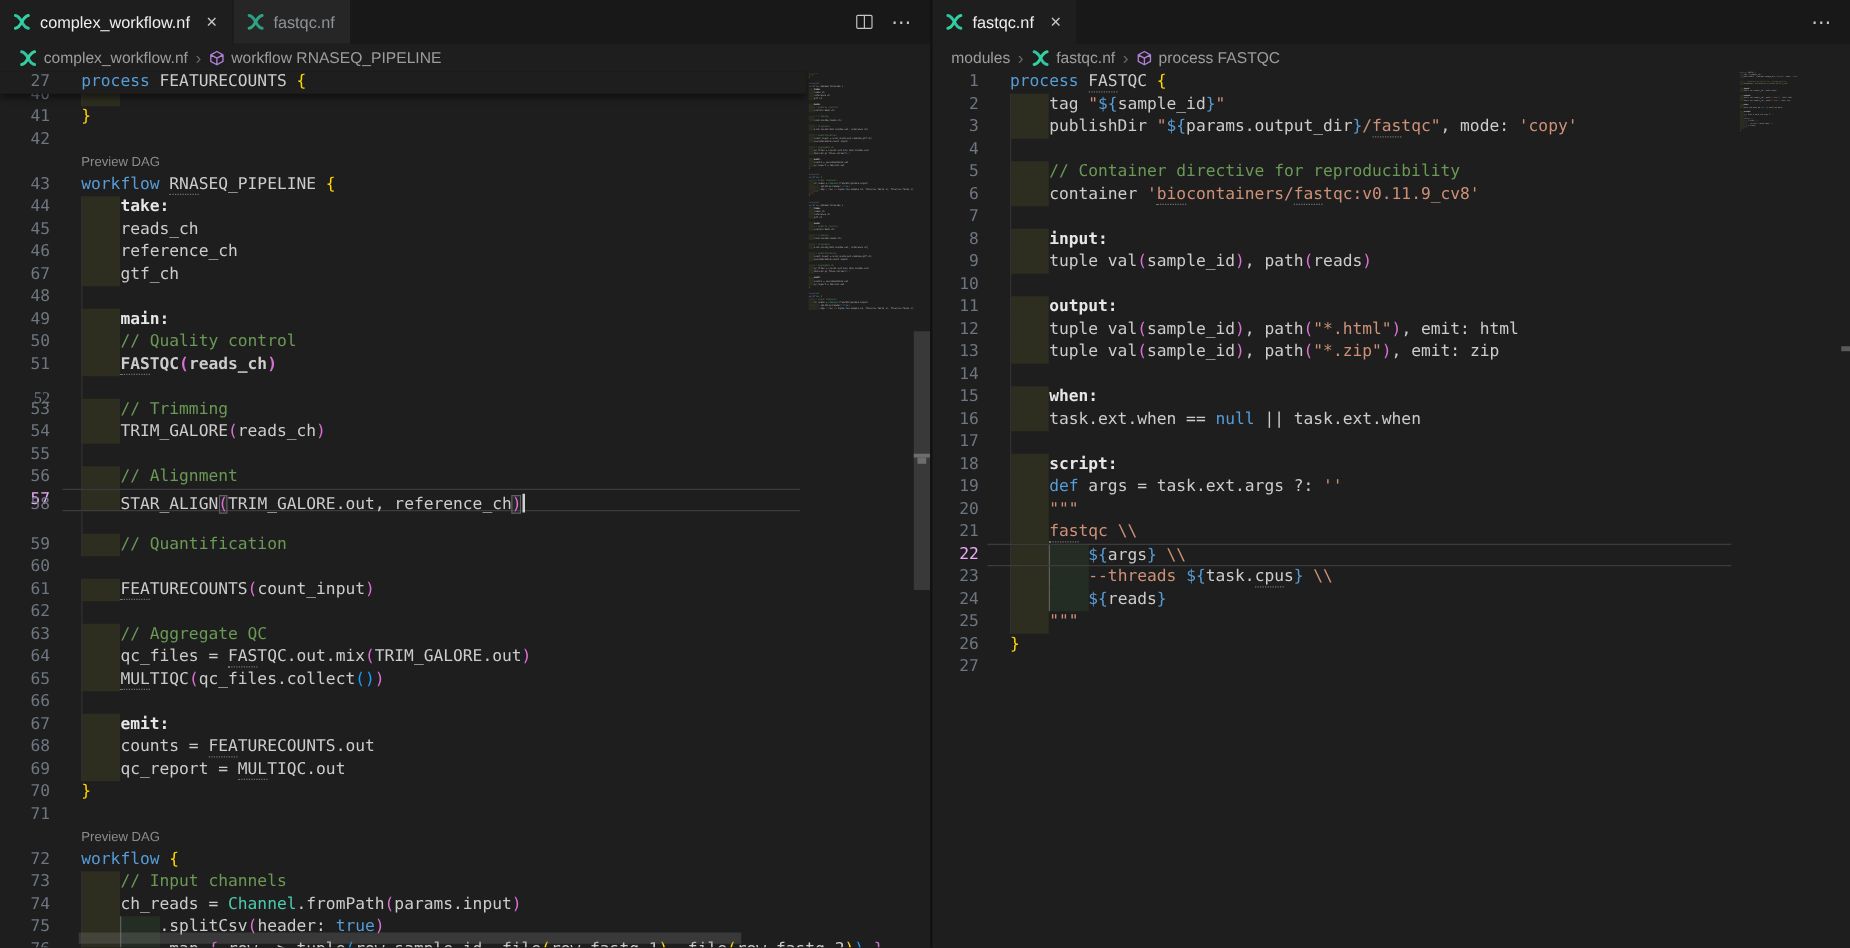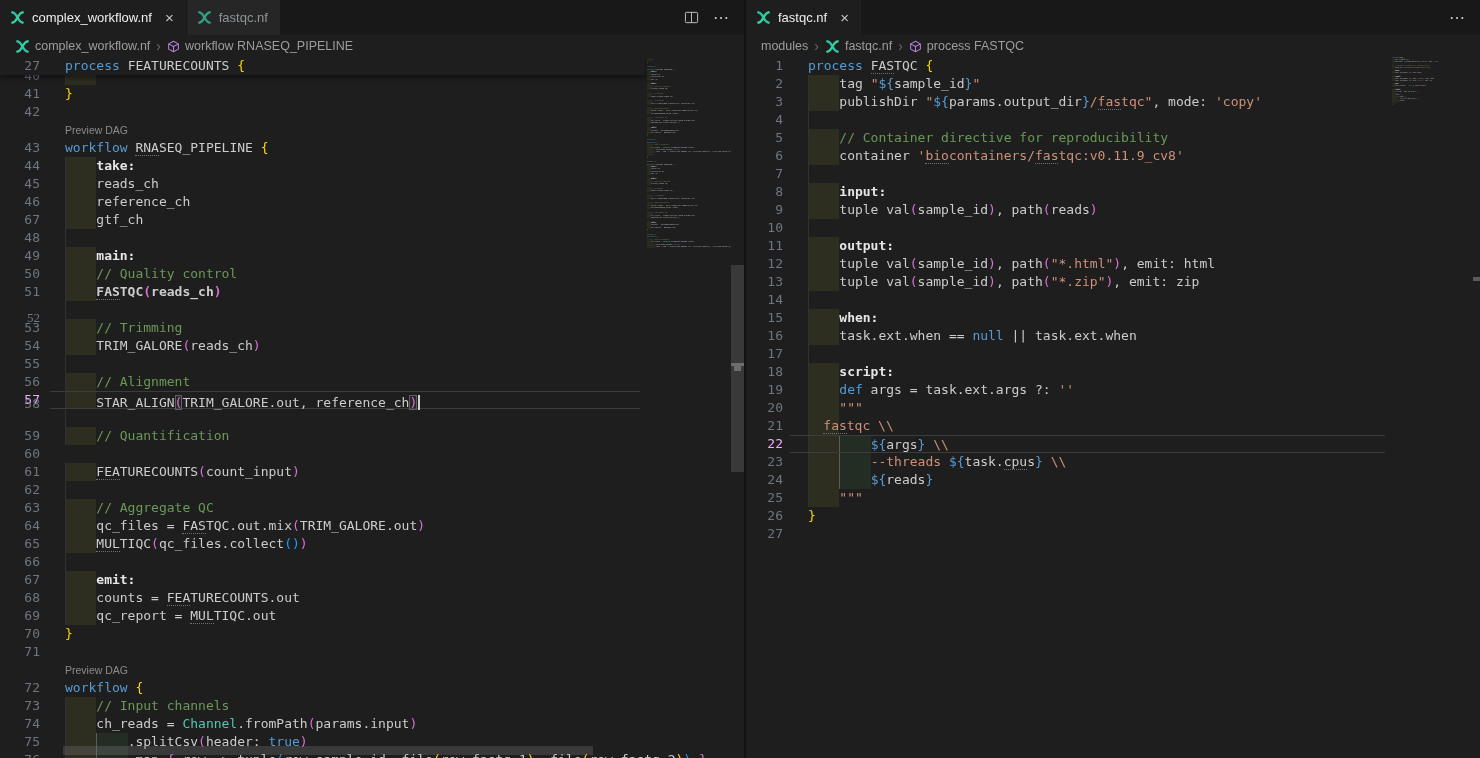--- a/index.html
+++ b/index.html
@@ -399,21 +399,21 @@
         <div class="row" style="top: 180px;"><i class="blk l1" style="left: 18px;"></i><i class="gd" style="left: 18px;"></i><span class="txt" style="margin-left: 18px;"><span class="ws">    </span><span class="lbl">output:</span></span></div>
         <div class="row" style="top: 198px;"><i class="blk l1" style="left: 18px;"></i><i class="gd" style="left: 18px;"></i><span class="txt" style="margin-left: 18px;"><span class="ws">    </span><span class="pl">tuple val</span><span class="b2">(</span><span class="pl">sample_id</span><span class="b2">)</span><span class="pl">, path</span><span class="b2">(</span><span class="str">"*.html"</span><span class="b2">)</span><span class="pl">, emit: html</span></span></div>
         <div class="row" style="top: 216px;"><i class="blk l1" style="left: 18px;"></i><i class="gd" style="left: 18px;"></i><span class="txt" style="margin-left: 18px;"><span class="ws">    </span><span class="pl">tuple val</span><span class="b2">(</span><span class="pl">sample_id</span><span class="b2">)</span><span class="pl">, path</span><span class="b2">(</span><span class="str">"*.zip"</span><span class="b2">)</span><span class="pl">, emit: zip</span></span></div>
         <div class="row" style="top: 234px;"><i class="gd" style="left: 18px;"></i><span class="txt" style="margin-left: 18px;"></span></div>
         <div class="row" style="top: 252px;"><i class="blk l1" style="left: 18px;"></i><i class="gd" style="left: 18px;"></i><span class="txt" style="margin-left: 18px;"><span class="ws">    </span><span class="lbl">when:</span></span></div>
         <div class="row" style="top: 270px;"><i class="blk l1" style="left: 18px;"></i><i class="gd" style="left: 18px;"></i><span class="txt" style="margin-left: 18px;"><span class="ws">    </span><span class="pl">task.ext.when == </span><span class="kw">null</span><span class="pl"> || task.ext.when</span></span></div>
         <div class="row" style="top: 288px;"><i class="gd" style="left: 18px;"></i><span class="txt" style="margin-left: 18px;"></span></div>
         <div class="row" style="top: 306px;"><i class="blk l1" style="left: 18px;"></i><i class="gd" style="left: 18px;"></i><span class="txt" style="margin-left: 18px;"><span class="ws">    </span><span class="lbl">script:</span></span></div>
         <div class="row" style="top: 324px;"><i class="blk l1" style="left: 18px;"></i><i class="gd" style="left: 18px;"></i><span class="txt" style="margin-left: 18px;"><span class="ws">    </span><span class="kw">def</span><span class="pl"> args = task.ext.args ?: </span><span class="str">''</span></span></div>
         <div class="row" style="top: 342px;"><i class="blk l1" style="left: 18px;"></i><i class="gd" style="left: 18px;"></i><span class="txt" style="margin-left: 18px;"><span class="ws">    </span><span class="str">"""</span></span></div>
-        <div class="row" style="top: 360px;"><i class="blk l1" style="left: 18px;"></i><i class="gd" style="left: 18px;"></i><span class="txt" style="margin-left: 2px;"><span class="ws">    </span><span class="str sp">fas</span><span class="str">tqc \\</span></span></div>
+        <div class="row" style="top: 360px;"><i class="blk l1" style="left: 18px;"></i><i class="gd" style="left: 18px;"></i><span class="txt" style="margin-left: 18px;"><span class="ws">    </span><span class="str sp">fas</span><span class="str">tqc \\</span></span></div>
         <div class="row cur" style="top: 378px;"><i class="blk l1" style="left: 18px;"></i><i class="blk l2" style="left: 49.3px;"></i><i class="gd" style="left: 18px;"></i><i class="gd gd2" style="left: 49.3px;"></i><span class="txt" style="margin-left: 18px;"><span class="ws">        </span><span class="in">${</span><span class="pl">args</span><span class="in">}</span><span class="str"> \\</span></span></div>
         <div class="row" style="top: 396px;"><i class="blk l1" style="left: 18px;"></i><i class="blk l2" style="left: 49.3px;"></i><i class="gd" style="left: 18px;"></i><i class="gd gd2" style="left: 49.3px;"></i><span class="txt" style="margin-left: 18px;"><span class="ws">        </span><span class="str">--threads </span><span class="in">${</span><span class="pl">task.</span><span class="pl sp">cpu</span><span class="pl">s</span><span class="in">}</span><span class="str"> \\</span></span></div>
         <div class="row" style="top: 414px;"><i class="blk l1" style="left: 18px;"></i><i class="blk l2" style="left: 49.3px;"></i><i class="gd" style="left: 18px;"></i><i class="gd gd2" style="left: 49.3px;"></i><span class="txt" style="margin-left: 18px;"><span class="ws">        </span><span class="in">${</span><span class="pl">reads</span><span class="in">}</span></span></div>
         <div class="row" style="top: 432px;"><i class="blk l1" style="left: 18px;"></i><i class="gd" style="left: 18px;"></i><span class="txt" style="margin-left: 18px;"><span class="ws">    </span><span class="str">"""</span></span></div>
         <div class="row" style="top: 450px;"><span class="txt" style="margin-left: 18px;"><span class="b1">}</span></span></div>
         <div class="row" style="top: 468px;"><span class="txt" style="margin-left: 18px;"></span></div>
       </div>
     <div class="minimap" style="left: 644px; width: 66px; bottom: 0px;">
         <div class="mmscale" style="transform: scale(0.103); width: 639px;">
           <div class="mmwrap" style="height: 486px;">

